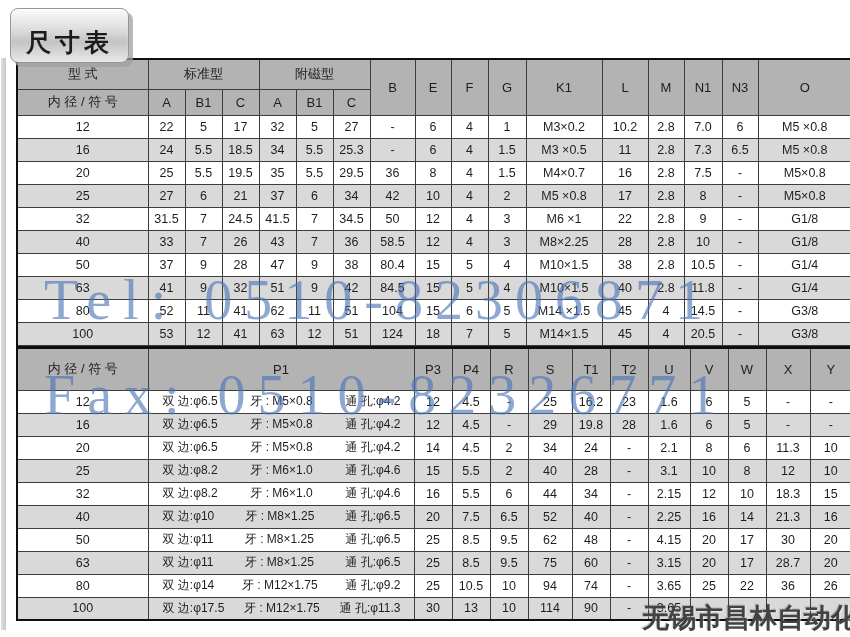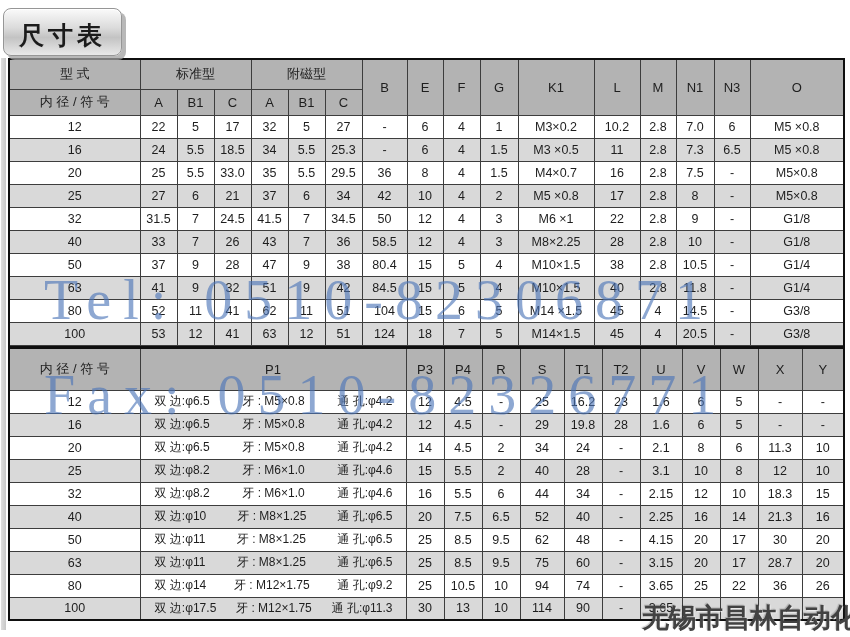--- a/index.html
+++ b/index.html
@@ -6,28 +6,28 @@
   html,body { margin:0; padding:0; }
   body {
     width:850px; height:637px; position:relative; overflow:hidden;
     background:#ffffff; font-family:"Liberation Sans", sans-serif; color:#222;
   }
   .edge-strip {
     position:absolute; left:1px; top:58px; width:5px; height:572px;
     background:linear-gradient(90deg,#dedede,#c8c8c8);
   }
   .title-badge {
-    position:absolute; left:3px; top:8px; z-index:3;
-    padding:10px 15px 3px 15px;
+    position:absolute; left:10px; top:8px; z-index:3;
+    padding:17px 15px 3px 15px;
     font-size:25px; font-weight:bold; letter-spacing:4px; color:#1b1b1b;
     background:linear-gradient(180deg,#fafafa 0%,#dcdcdc 40%,#c3c3c3 62%,#e9e9e9 100%);
     border:1px solid #969696; border-radius:8px;
     box-shadow:4px 4px 0 rgba(160,160,160,.75), inset 0 1px 1px #ffffff;
   }
-  .tables { position:absolute; left:8px; top:58px; width:835px; z-index:1; }
+  .tables { position:absolute; left:16px; top:58px; width:835px; z-index:1; }
   table {
     border-collapse:collapse; table-layout:fixed; width:835px;
     font-size:12.5px; color:#1e1e1e;
   }
   th, td {
     border:1px solid #3d3d3d; text-align:center; vertical-align:middle;
     padding:0; overflow:hidden; white-space:nowrap;
   }
   table.t1 { border:2px solid #0f0f0f; border-bottom-width:1px; }
   table.t2 { border:2px solid #0f0f0f; border-top-width:3px; }
@@ -143,21 +143,21 @@
           <td>11</td>
           <td>2.8</td>
           <td>7.3</td>
           <td>6.5</td>
           <td>M5 ×0.8</td>
         </tr>
         <tr>
           <td>20</td>
           <td>25</td>
           <td>5.5</td>
-          <td>33.0</td>
+          <td>19.5</td>
           <td>35</td>
           <td>5.5</td>
           <td>29.5</td>
           <td>36</td>
           <td>8</td>
           <td>4</td>
           <td>1.5</td>
           <td>M4×0.7</td>
           <td>16</td>
           <td>2.8</td>

